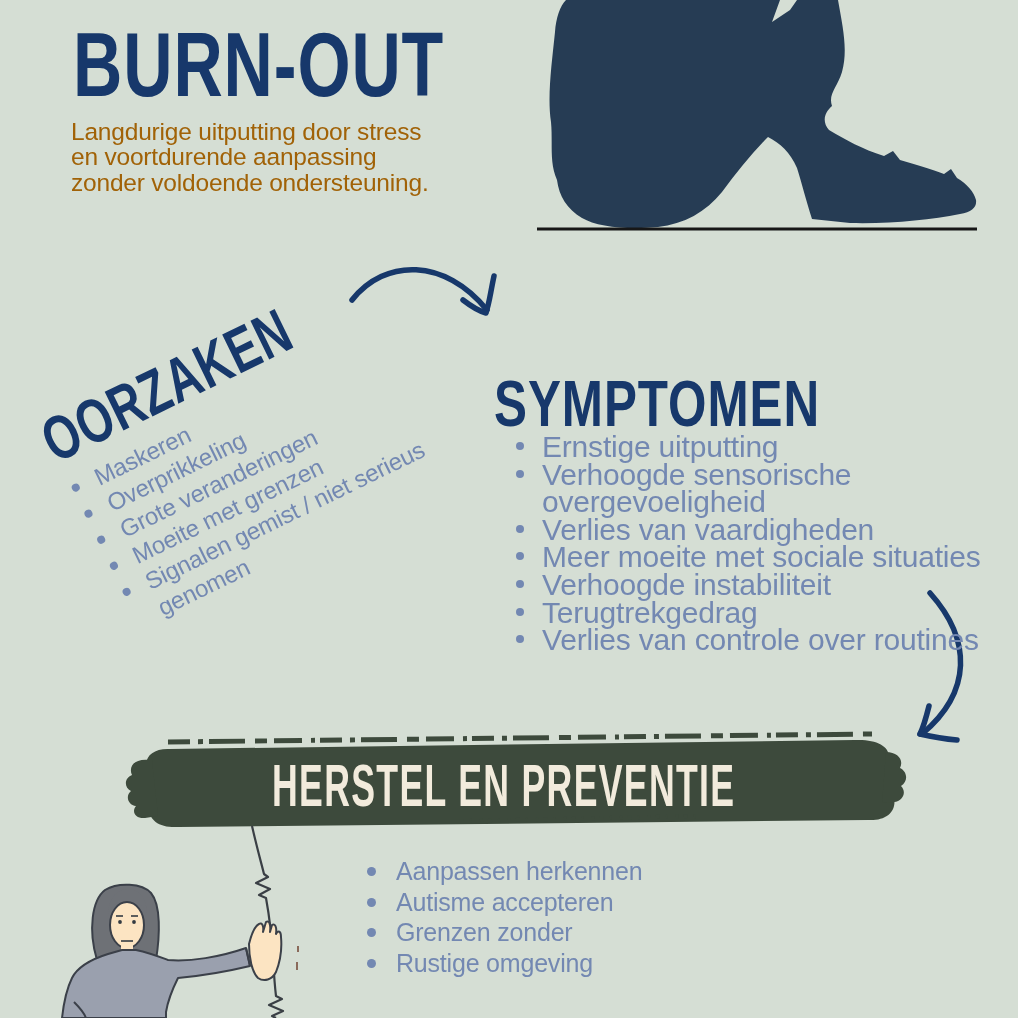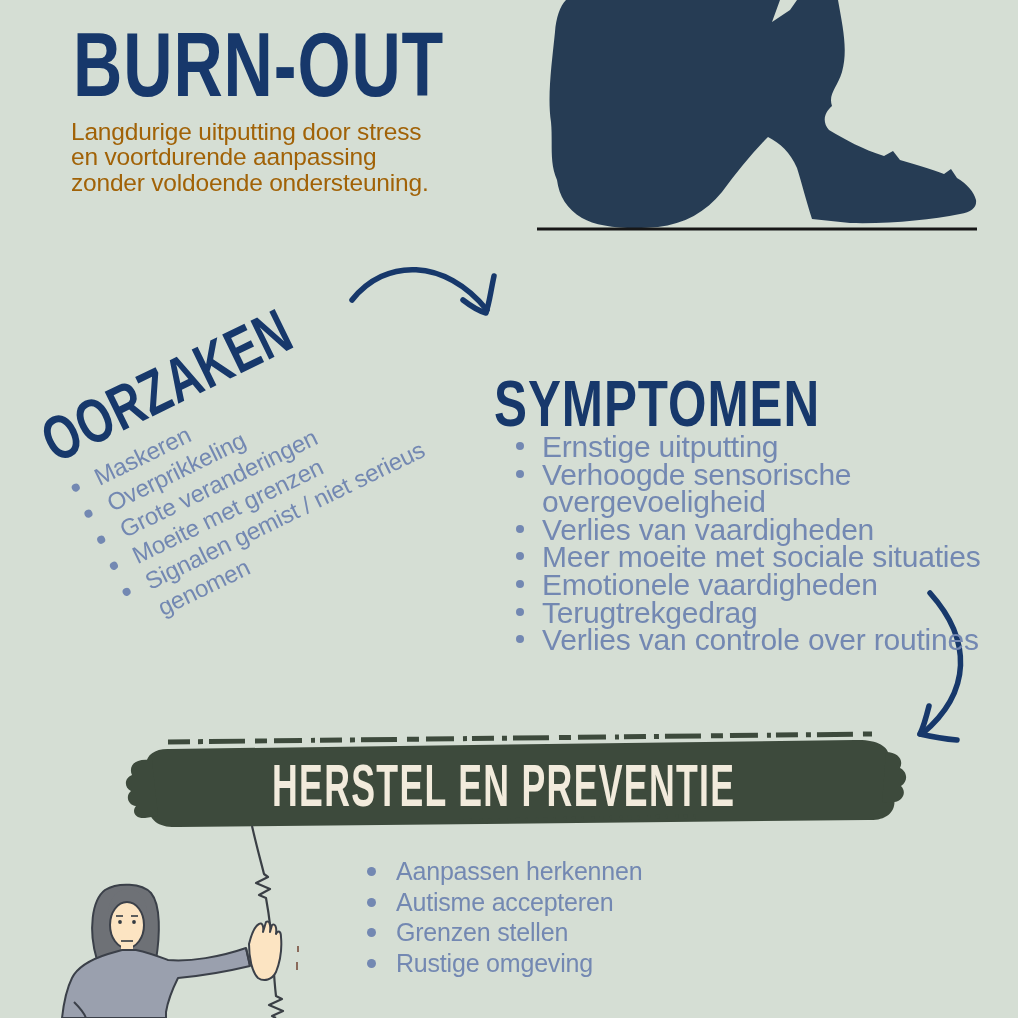--- a/index.html
+++ b/index.html
@@ -160,27 +160,27 @@
     </ul>
   </div>
 
   <h2 id="symptoms-heading" class="abs">SYMPTOMEN</h2>
   <ul id="symptoms-list" class="abs blist">
     <li>Ernstige uitputting</li>
     <li>Verhoogde sensorische
 overgevoeligheid</li>
     <li>Verlies van vaardigheden</li>
     <li>Meer moeite met sociale situaties</li>
-    <li>Emotionele vaardigheden</li>
+    <li>Verhoogde instabiliteit</li>
     <li>Terugtrekgedrag</li>
     <li>Verlies van controle over routines</li>
   </ul>
 
   <div id="banner-label" class="abs">HERSTEL EN PREVENTIE</div>
 
   <ul id="recovery-list" class="abs blist">
     <li>Aanpassen herkennen</li>
     <li>Autisme accepteren</li>
-    <li>Grenzen stellen</li>
+    <li>Grenzen zonder</li>
     <li>Rustige omgeving</li>
   </ul>
 
 </div>
 
 </body></html>

